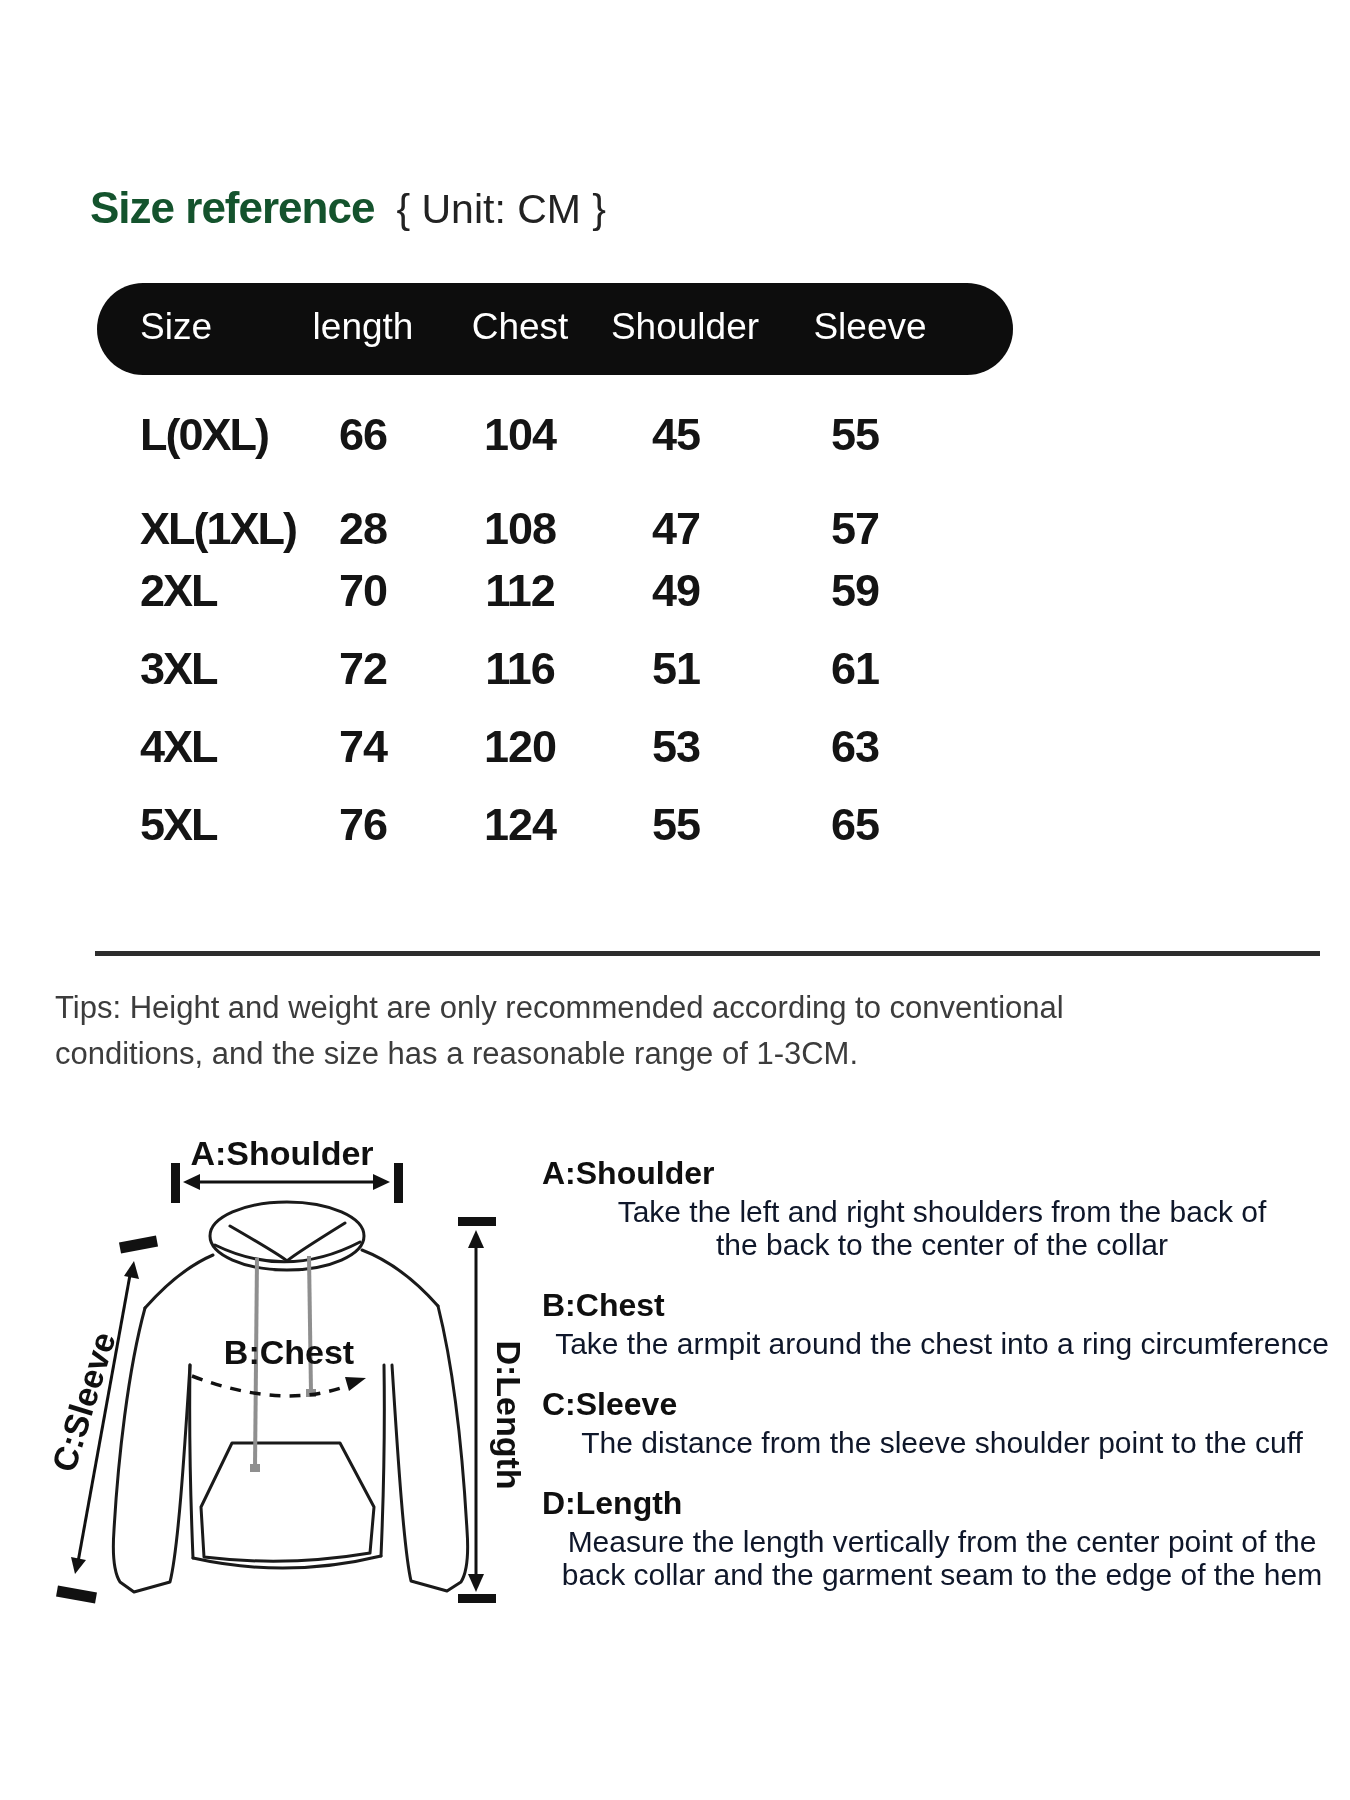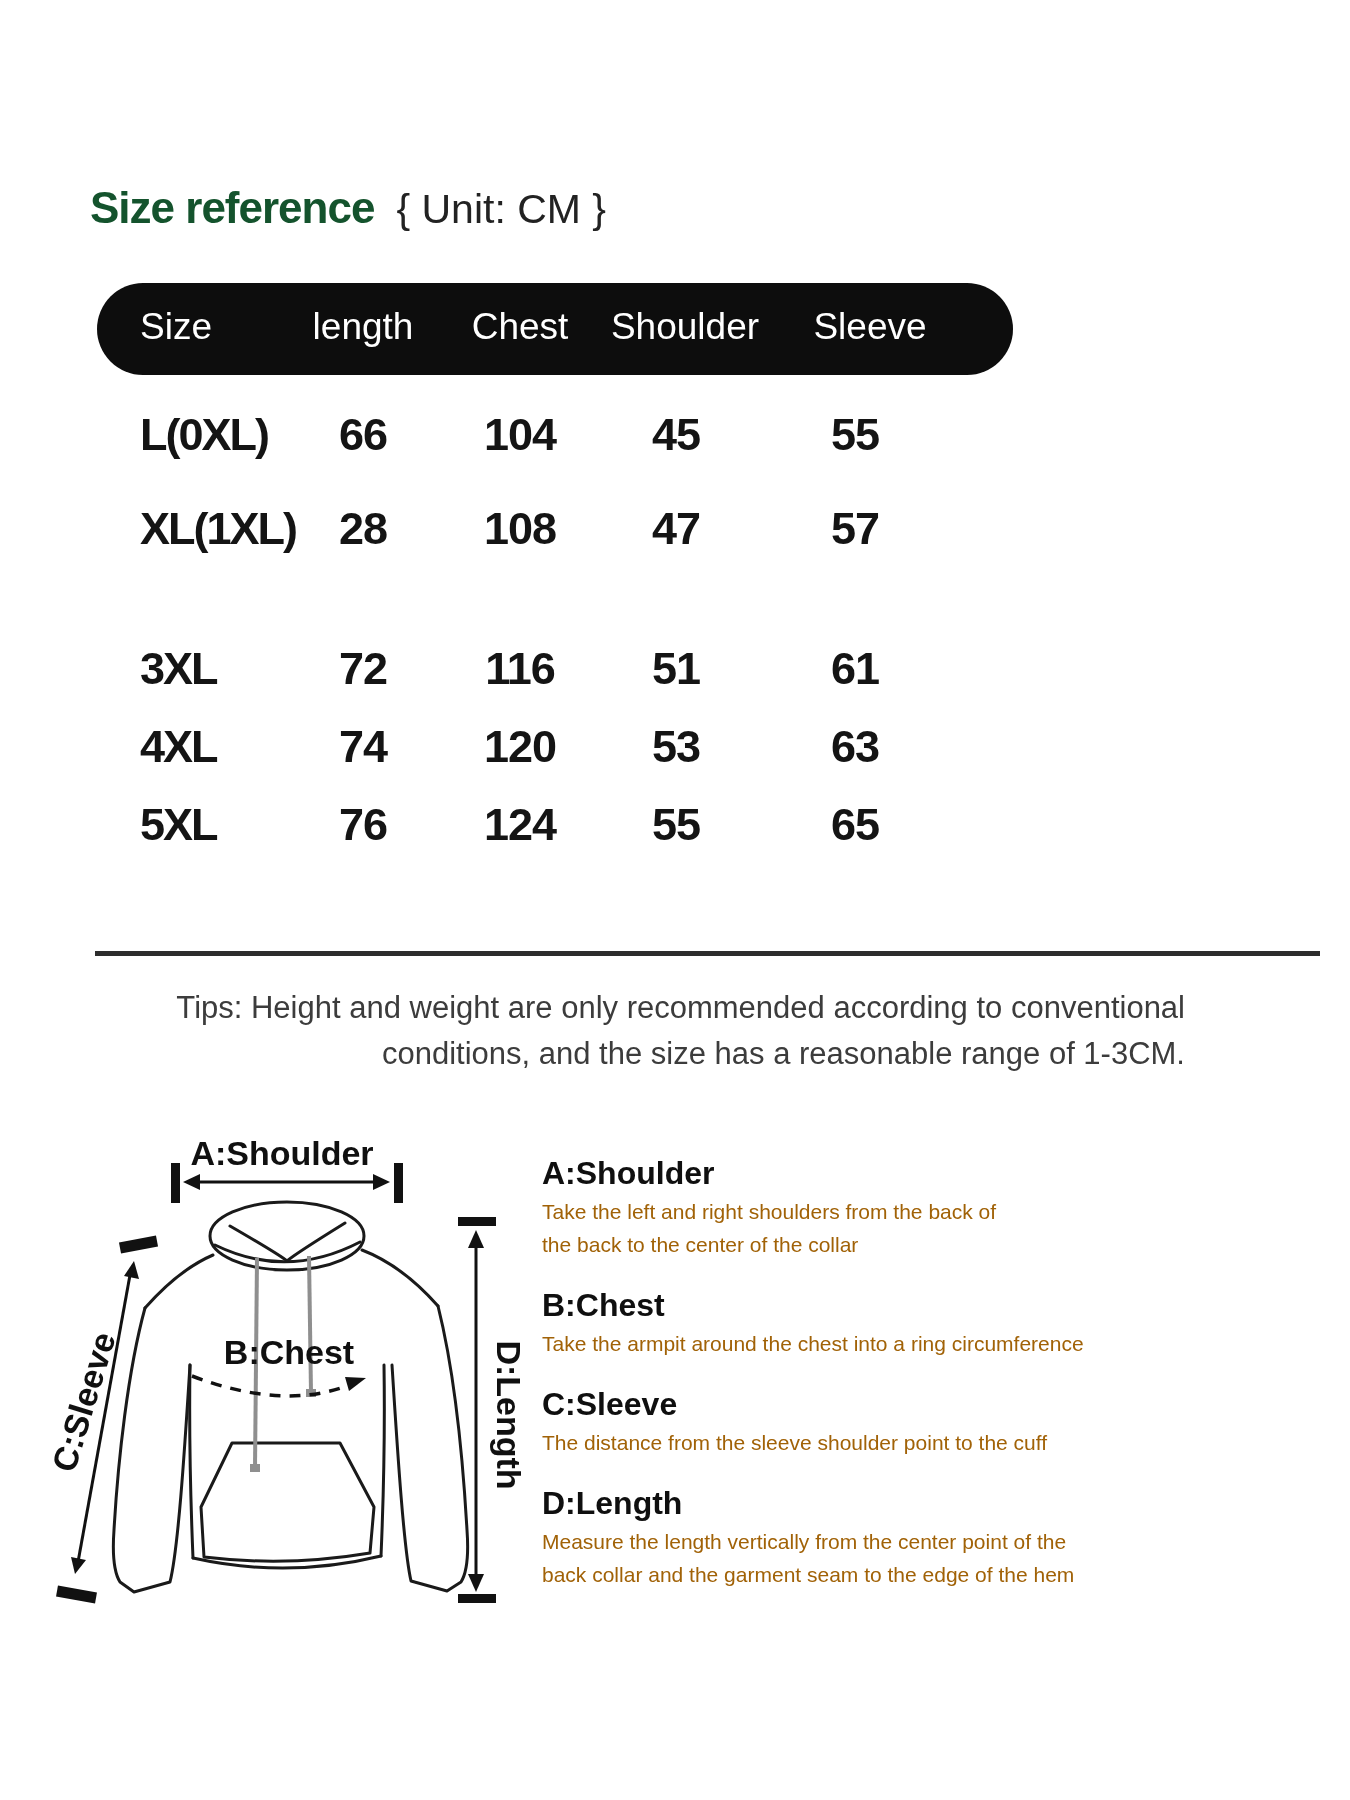--- a/index.html
+++ b/index.html
@@ -21,34 +21,34 @@
   .h-shoulder{left:588px; transform:translate(-50%,-54%);}
   .h-sleeve{left:773px; transform:translate(-50%,-54%);}
   
   .row{position:absolute; left:0; width:1350px; height:56px;}
   .cell{position:absolute; top:50%; font-size:45px; font-weight:700; color:#141414; white-space:nowrap;}
   .c-size{left:140px; transform:translateY(-50%); letter-spacing:-2px;}
   .c-num{transform:translate(-50%,-50%); letter-spacing:-1px;}
   .c-len{left:363px;} .c-chest{left:520px;} .c-shoulder{left:676px;} .c-sleeve{left:855px;}
   
   .divider{position:absolute; left:95px; top:951px; width:1225px; height:5px; background:#2d2d2d;}
-  .tips{position:absolute; left:55px; top:985px; width:1130px; text-align:right;
+  .tips{position:absolute; left:55px; top:985px; width:1130px; text-align:left;
     font-size:31px; line-height:46px; color:#3c3c3c;}
   
   .diag-label{position:absolute; font-size:34px; font-weight:700; color:#101010; white-space:nowrap;}
   .lbl-a{left:282px; top:1153px; transform:translate(-50%,-50%);}
   .lbl-b{left:289px; top:1352px; transform:translate(-50%,-50%);}
   .lbl-c{left:84px; top:1402px; transform:translate(-50%,-50%) rotate(-73deg);}
   .lbl-d{left:508px; top:1415px; transform:translate(-50%,-50%) rotate(90deg);}
   .diagram-svg{position:absolute; left:30px; top:1130px;}
   
   .guide{position:absolute; left:542px; top:1155px; width:800px;}
   .guide h3{margin:0; font-size:32px; line-height:36px; font-weight:700; color:#0f0f0f;}
   .guide .body{margin-top:4px;}
-  .guide .bline{font-size:21px; line-height:33px; color:#a16207; white-space:nowrap;}
+  .guide .bline{font-size:30px; line-height:33px; color:#0f172a; white-space:nowrap;text-align:center;}
   .guide .section{margin-top:26px;}
   .guide .section:first-child{margin-top:0;}
 </style>
 </head>
 <body>
 
 <div class="page">
 
   <div class="title">
     <span class="title-main">Size reference</span>
@@ -69,20 +69,27 @@
     <span class="cell c-num c-chest">104</span>
     <span class="cell c-num c-shoulder">45</span>
     <span class="cell c-num c-sleeve">55</span>
   </div>
   <div class="row" style="top:501px">
     <span class="cell c-size">XL(1XL)</span>
     <span class="cell c-num c-len">28</span>
     <span class="cell c-num c-chest">108</span>
     <span class="cell c-num c-shoulder">47</span>
     <span class="cell c-num c-sleeve">57</span>
+  </div>
+  <div class="row" style="top:563px">
+    <span class="cell c-size">2XL</span>
+    <span class="cell c-num c-len">70</span>
+    <span class="cell c-num c-chest">112</span>
+    <span class="cell c-num c-shoulder">49</span>
+    <span class="cell c-num c-sleeve">59</span>
   </div>
   <div class="row" style="top:641px">
     <span class="cell c-size">3XL</span>
     <span class="cell c-num c-len">72</span>
     <span class="cell c-num c-chest">116</span>
     <span class="cell c-num c-shoulder">51</span>
     <span class="cell c-num c-sleeve">61</span>
   </div>
   <div class="row" style="top:719px">
     <span class="cell c-size">4XL</span>

